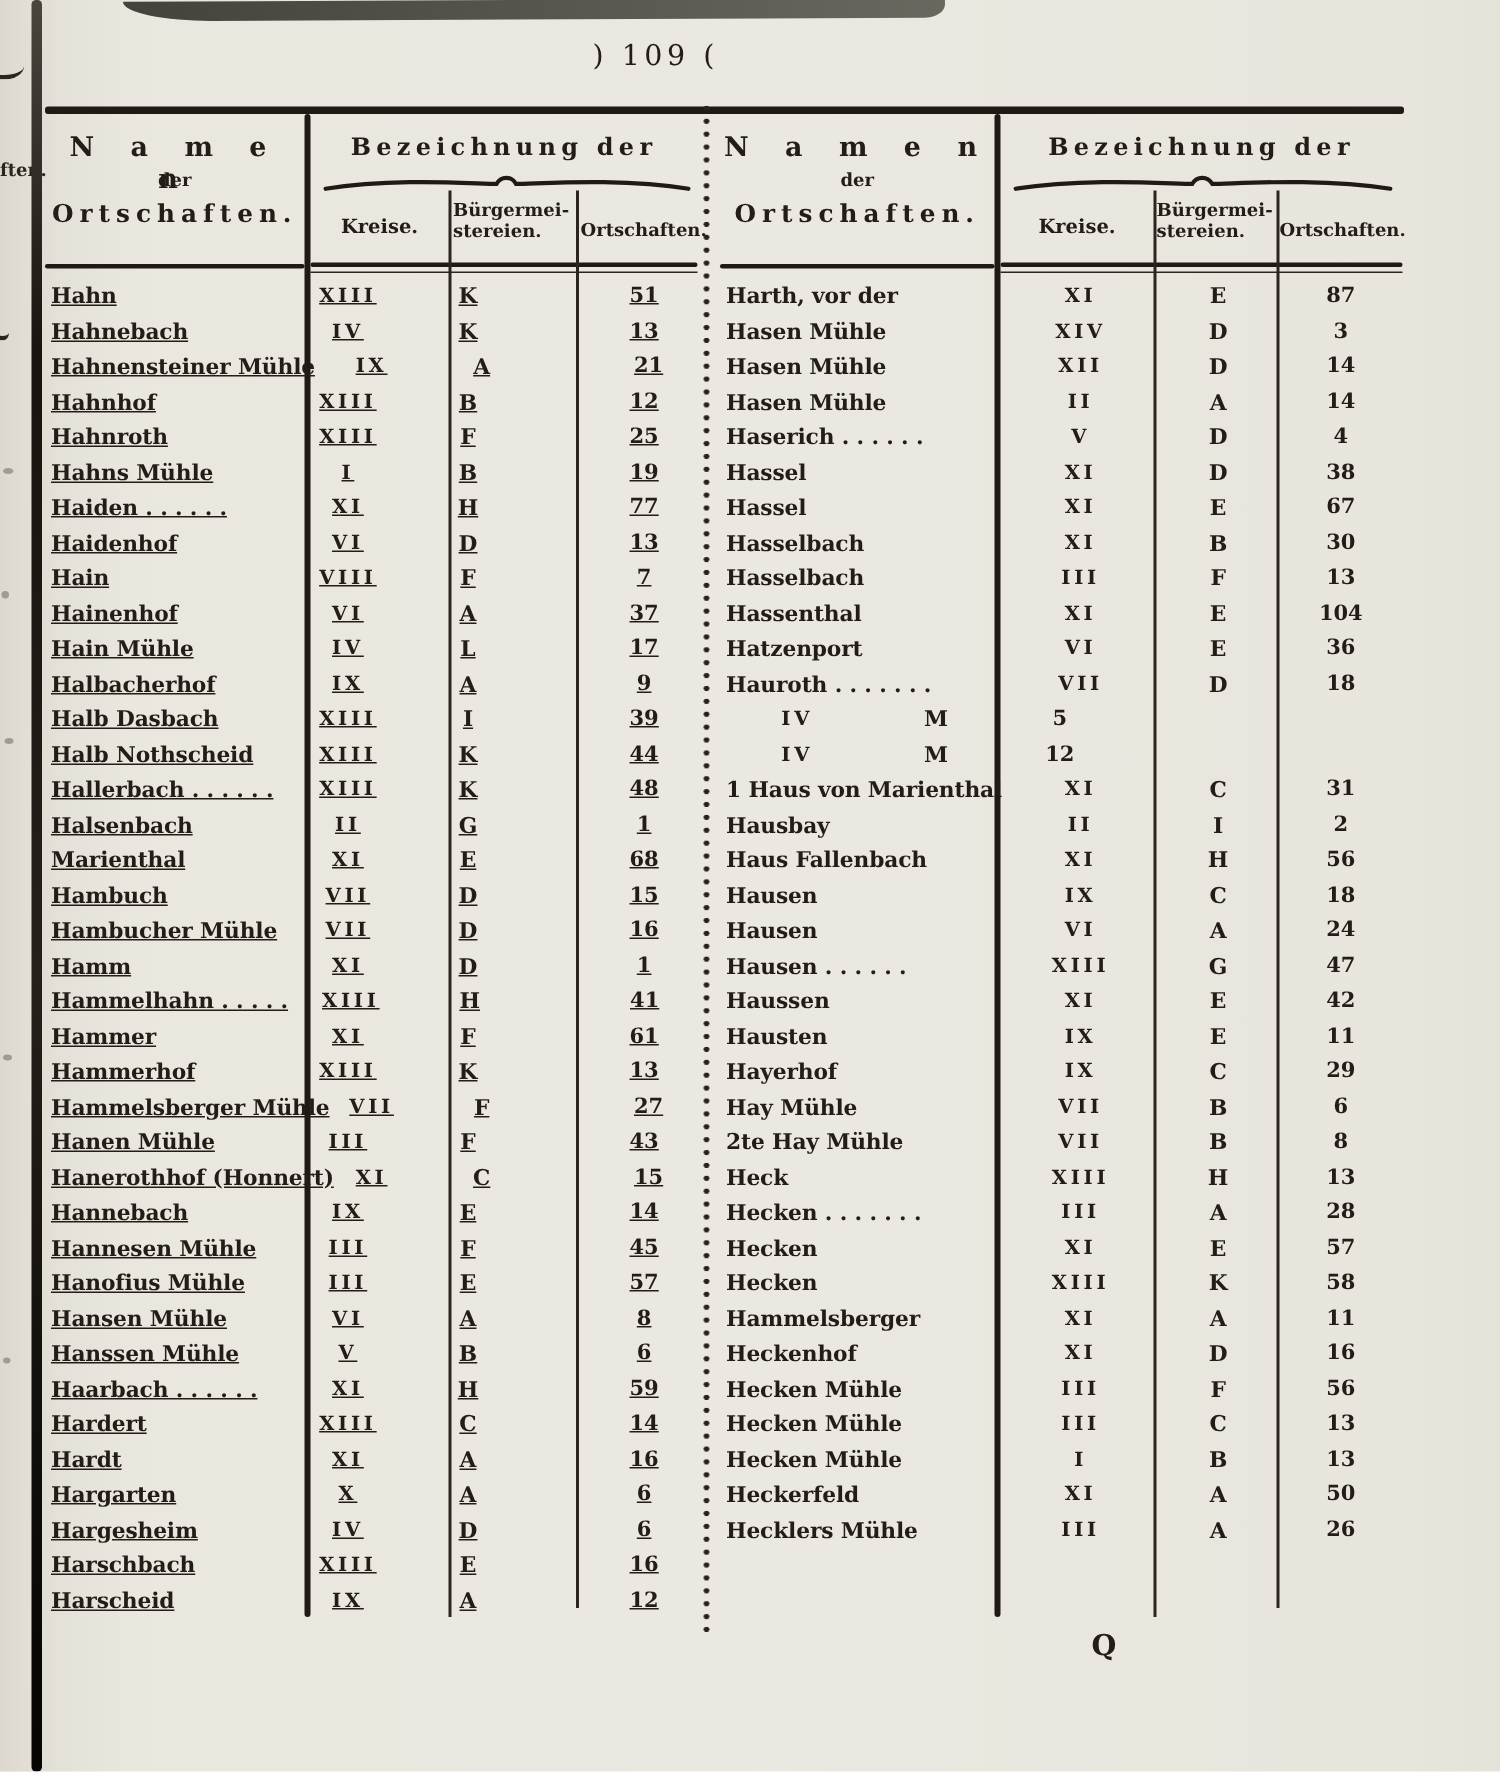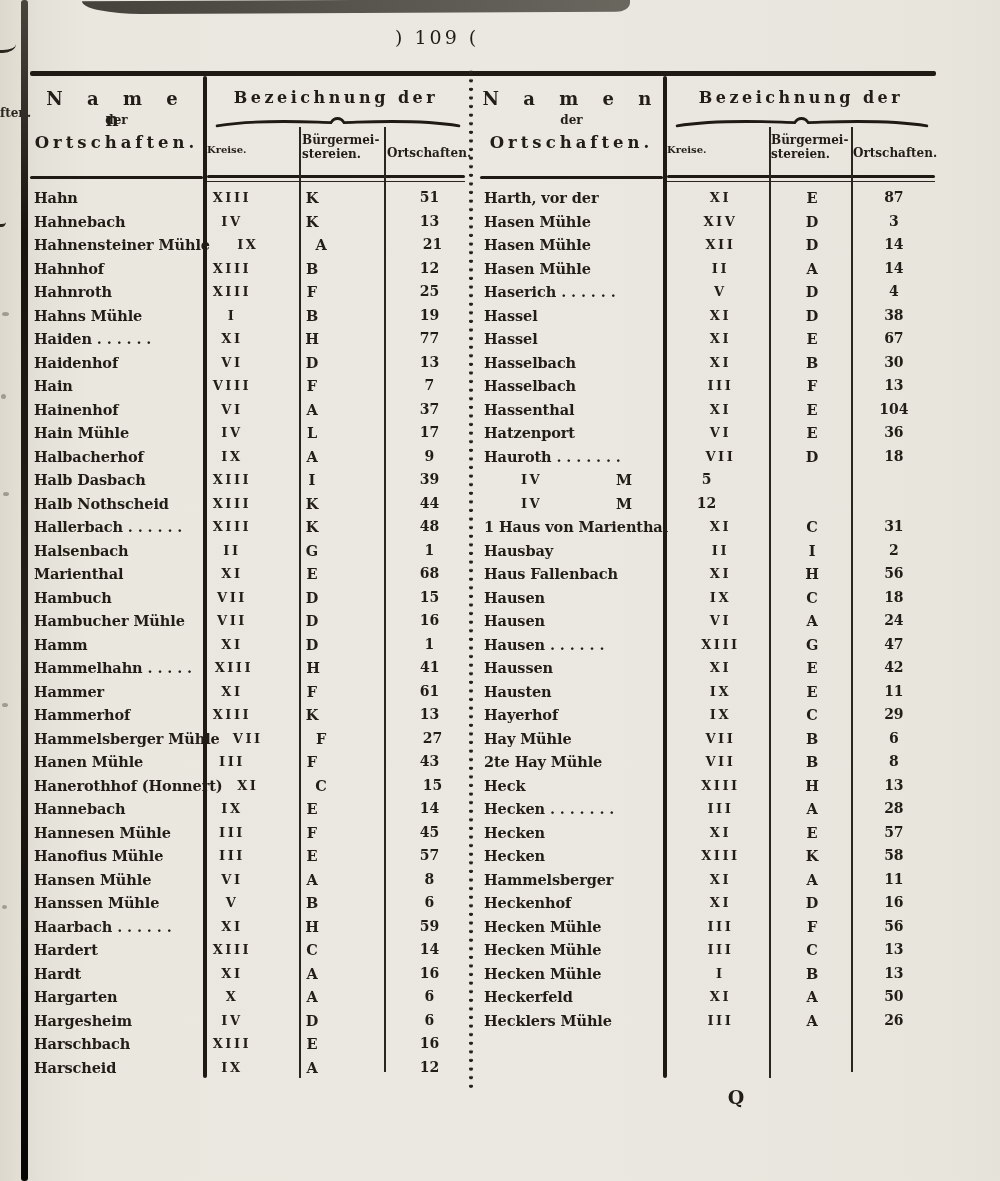--- a/index.html
+++ b/index.html
@@ -31,21 +31,21 @@
   .beads{left:465px;top:68px;width:12px;height:1020px;
     background-image:radial-gradient(circle 3.1px at 50% 4.2px,#262119 55%,rgba(38,33,25,0) 62%);
     background-size:12px 8.6px;background-repeat:repeat-y;}
 
   
   .pgnum{font-size:19px;letter-spacing:3px;text-align:left;}
   .h-names1{font-size:18px;font-weight:700;letter-spacing:9px;text-align:center;}
   .h-names2{font-size:12px;font-weight:700;text-align:center;}
   .h-names3{font-size:16.5px;font-weight:700;letter-spacing:4px;text-align:center;}
   .h-group{font-size:16px;font-weight:700;letter-spacing:3.5px;text-align:center;}
-  .h-sub{font-size:10px;font-weight:700;text-align:left;}
+  .h-sub{font-size:13px;font-weight:700;text-align:center;}
   .h-sub-sm{font-size:12px;font-weight:700;text-align:left;line-height:14px;}
 
   
   .tbody{display:block;}
   .trow{display:flex;align-items:flex-end;}
   .cell{line-height:23.5px;white-space:nowrap;}
   .c-name{font-size:14.5px;font-weight:700;letter-spacing:-0.1px;padding-left:4px;}
   .nline{line-height:23.5px;}
   .cont{padding-left:15px;}
   .c-kreis{font-size:13px;font-weight:600;letter-spacing:2.5px;text-align:center;}
@@ -100,21 +100,21 @@
   <div class="abs h-sub-sm" style="left:387px;top:146px;width:78px;">Ortschaften.</div>
 
   <div class="abs rule-h" style="left:30px;top:176px;width:173px;height:3px;"></div>
   <div class="abs rule-h" style="left:207px;top:175px;width:258px;height:3px;"></div>
   <div class="abs rule-thin" style="left:207px;top:181px;width:258px;height:1px;"></div>
 
   <div class="abs rule-v" style="left:203px;top:76px;width:4px;height:1002px;"></div>
   <div class="abs rule-thin" style="left:299px;top:127px;width:2px;height:951px;"></div>
   <div class="abs rule-thin" style="left:384px;top:127px;width:2px;height:945px;"></div>
 
-  <div id="left-rows" class="abs tbody lt" style="left:30px;top:186px;width:435px;">
+  <div id="left-rows" class="abs tbody lt" style="left:30px;top:186px;width:435px;text-decoration:underline;">
       <div class="trow">
         <div class="cell c-name">
           <div class="nline">Hahn</div>
         </div>
         <div class="cell c-kreis">XIII</div>
         <div class="cell c-bm">K</div>
         <div class="cell c-orts">51</div>
       </div>
       <div class="trow">
         <div class="cell c-name">

